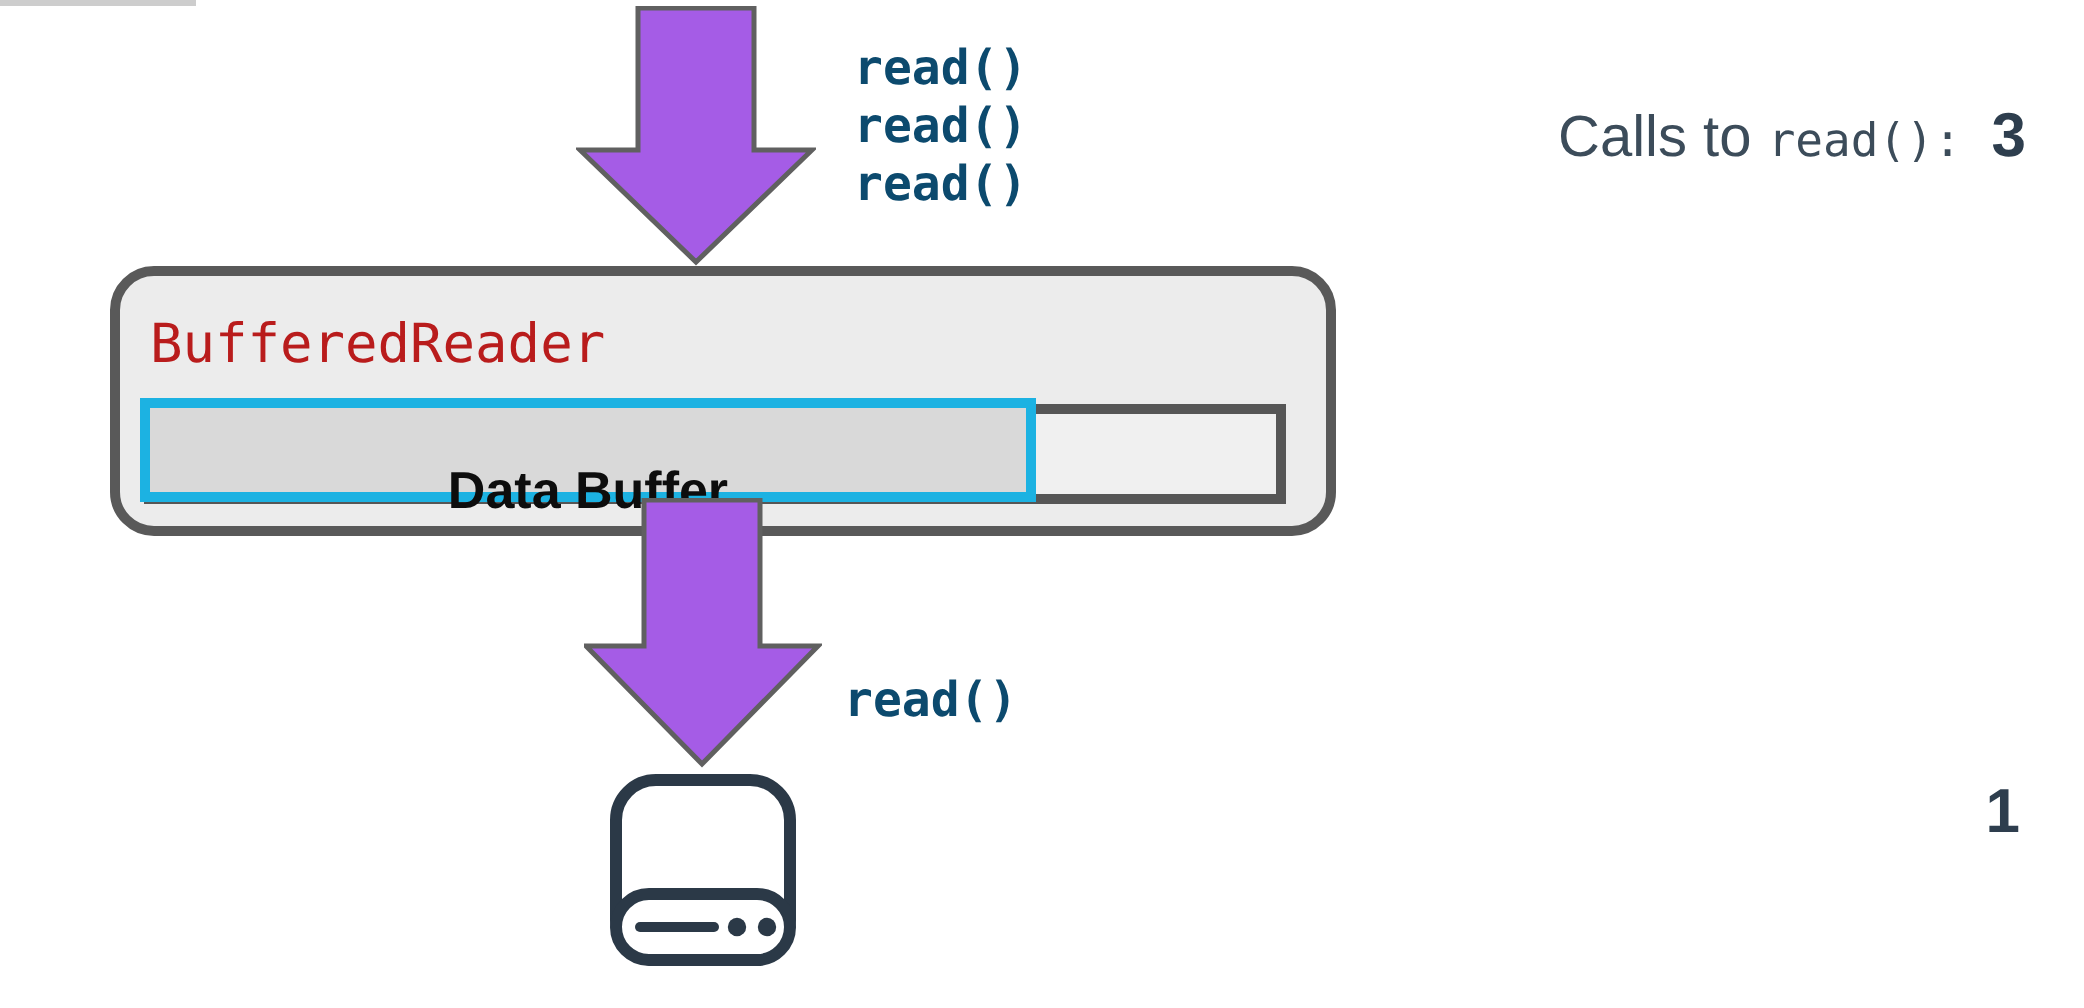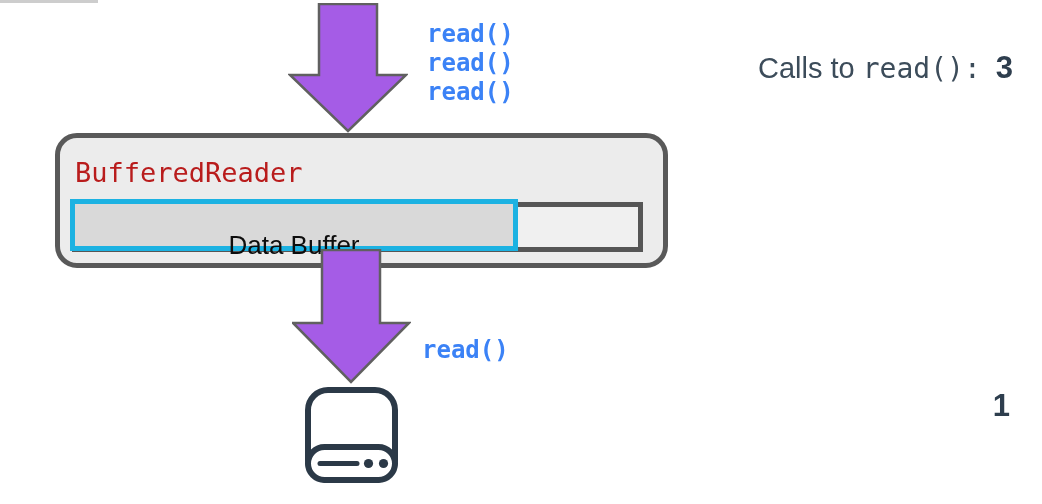--- a/index.html
+++ b/index.html
@@ -5,21 +5,21 @@
   html,body{margin:0;padding:0;background:#fff;}
   .stage{
     position:relative;width:1042px;height:504px;background:#ffffff;overflow:hidden;
     font-family:"Liberation Sans",sans-serif;
   }
   .crop-artifact{
     position:absolute;left:0;top:0;width:98px;height:3px;background:#cdcdcd;
   }
   .abs{position:absolute;}
   .code{
-    font-family:"DejaVu Sans Mono",monospace;font-weight:bold;color:#3b82f6;
+    font-family:"DejaVu Sans Mono",monospace;font-weight:bold;color:#0c4a6e;
   }
   .call-stack{
     left:427px;top:20px;font-size:24px;line-height:29px;
   }
   .reader-box{
     left:55px;top:133px;width:603px;height:125px;
     background:#ececec;border:5px solid #595959;border-radius:22px;
   }
   .reader-label{
     left:75px;top:157px;font-family:"DejaVu Sans Mono",monospace;
@@ -28,30 +28,30 @@
   .buffer-track{
     left:72px;top:202px;width:561px;height:40px;
     background:#f0f0f0;border:5px solid #565656;
   }
   .buffer-fill{
     left:70px;top:199px;width:438px;height:42px;
     background:#d9d9d9;border:5px solid #1cb2e2;
     display:flex;align-items:center;justify-content:center;
   }
   .buffer-label{
-    font-size:26px;font-weight:normal;color:#0d0d0d;margin-top:40px;
+    font-size:26px;font-weight:bold;color:#0d0d0d;margin-top:40px;
   }
   .out-call{
     left:422px;top:336px;font-size:24px;line-height:29px;
   }
   .stat-row{
     display:flex;align-items:baseline;color:#3c4c5a;font-size:29px;white-space:pre;
   }
   .stat-row .mono{
-    font-family:"DejaVu Sans Mono",monospace;font-weight:normal;font-size:28px;color:#3c4c5a;
+    font-family:"DejaVu Sans Mono",monospace;font-weight:normal;font-size:23px;color:#3c4c5a;
   }
   .stat-row .value{
     font-weight:bold;font-size:31px;color:#2e3e4e;margin-left:15px;
   }
   .stat-calls{top:50px;right:29px;}
   .stat-disk{top:388px;right:32px;}
 </style>
 </head>
 <body>
 

